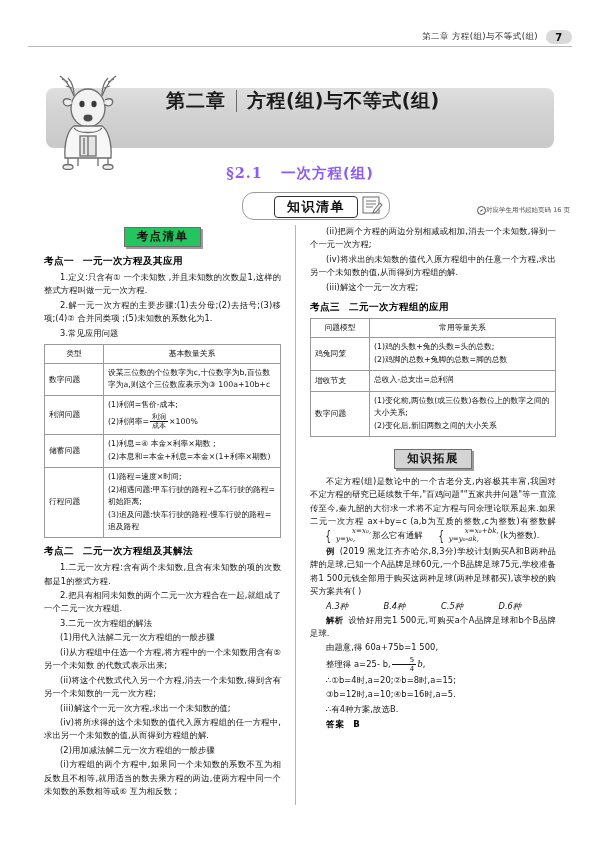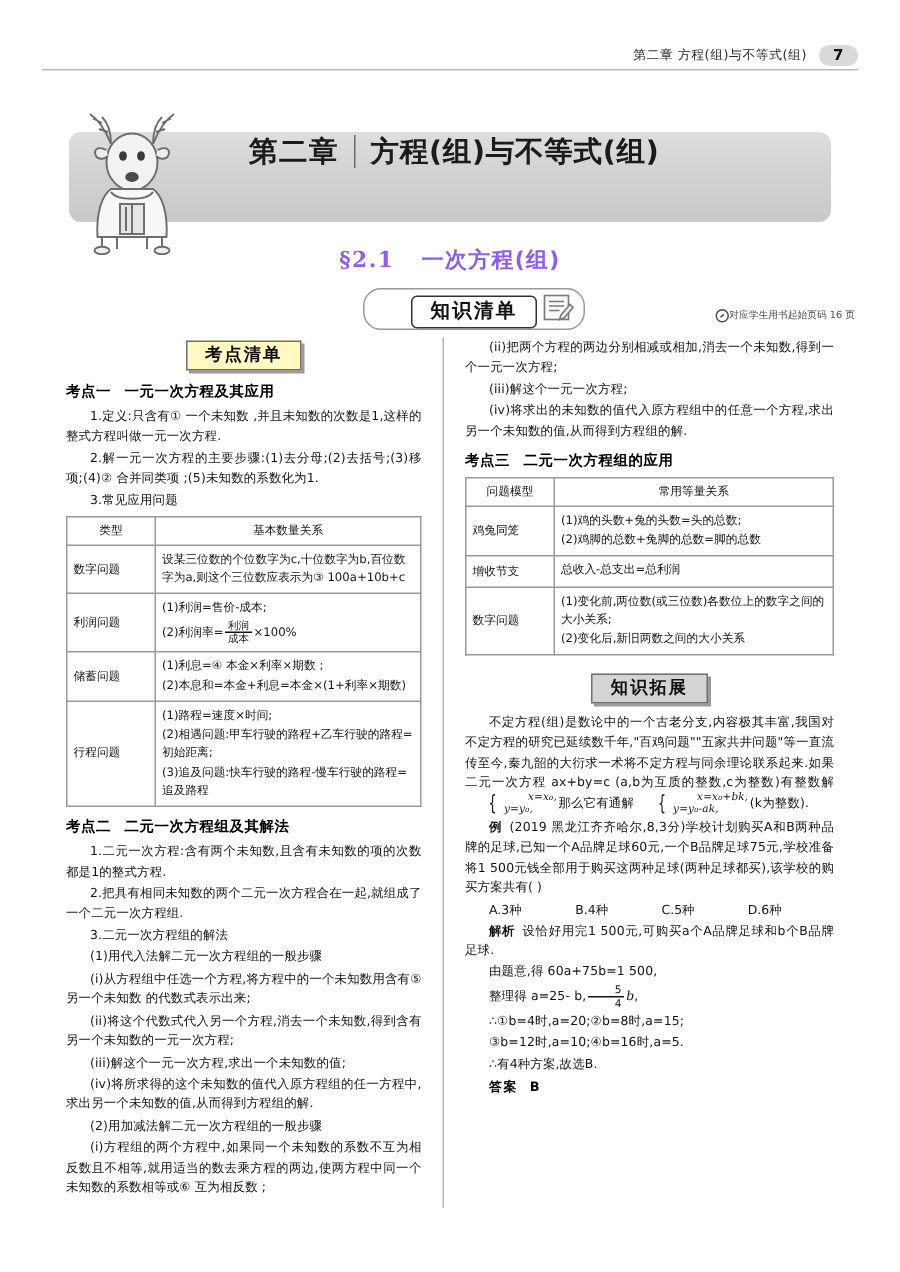--- a/index.html
+++ b/index.html
@@ -199,21 +199,21 @@
   }
   
   .kaodian-banner {
     text-align: center;
     margin-bottom: 8px;
     position: relative;
     height: 22px;
   }
   .kaodian-pill {
     display: inline-block;
-    background: #fef9c3;
+    background: #22c55e;
     border: 1px solid #6f6f6f;
     padding: 1px 12px 2px;
     font-size: 11.5px;
     font-weight: bold;
     letter-spacing: 1.4px;
     color: #111;
   }
   .kaodian-pill.shadow {
     box-shadow: 2px 2px 0 #9b9b9b;
   }
@@ -284,20 +284,21 @@
   }
   .frac .num { display: block; border-bottom: 1px solid #141414; padding: 0 2px; }
   .frac .den { display: block; padding: 0 2px; }
   
   .ex-label { font-weight: bold; margin-right: 5px; }
   .choices {
     display: flex;
     font-size: 8.3px;
     margin: 2px 0 2px 16px;
     color: #141414;
+    font-style: italic;
   }
   .choices span { width: 60px; }
   .answer-line {
     font-size: 8.6px;
     font-weight: bold;
     margin-top: 3px;
     text-indent: 16px;
     letter-spacing: 1px;
   }
   .answer-line .ans-val { margin-left: 8px; }
@@ -443,22 +444,22 @@
       <p class="body indent">(iii)解这个一元一次方程,求出一个未知数的值;</p>
       <p class="body indent">(iv)将所求得的这个未知数的值代入原方程组的任一方程中,求出另一个未知数的值,从而得到方程组的解.</p>
       <p class="body indent">(2)用加减法解二元一次方程组的一般步骤</p>
       <p class="body indent">(i)方程组的两个方程中,如果同一个未知数的系数不互为相反数且不相等,就用适当的数去乘方程的两边,使两方程中同一个未知数的系数相等或⑥ 互为相反数 ;</p>
     </div>
 
     <div class="col-divider"></div>
 
     <div class="col col-right">
       <p class="body indent">(ii)把两个方程的两边分别相减或相加,消去一个未知数,得到一个一元一次方程;</p>
+      <p class="body indent">(iv)将求出的未知数的值代入原方程组中的任意一个方程,求出另一个未知数的值,从而得到方程组的解.</p>
       <p class="body indent">(iii)解这个一元一次方程;</p>
-      <p class="body indent">(iv)将求出的未知数的值代入原方程组中的任意一个方程,求出另一个未知数的值,从而得到方程组的解.</p>
 
       <h3 class="kp-head">
         <span class="kp-label">考点三</span><span>二元一次方程组的应用</span>
       </h3>
 
       <table class="kb">
         <tbody>
             <tr>
           <th>问题模型</th>
           <th>常用等量关系</th>

